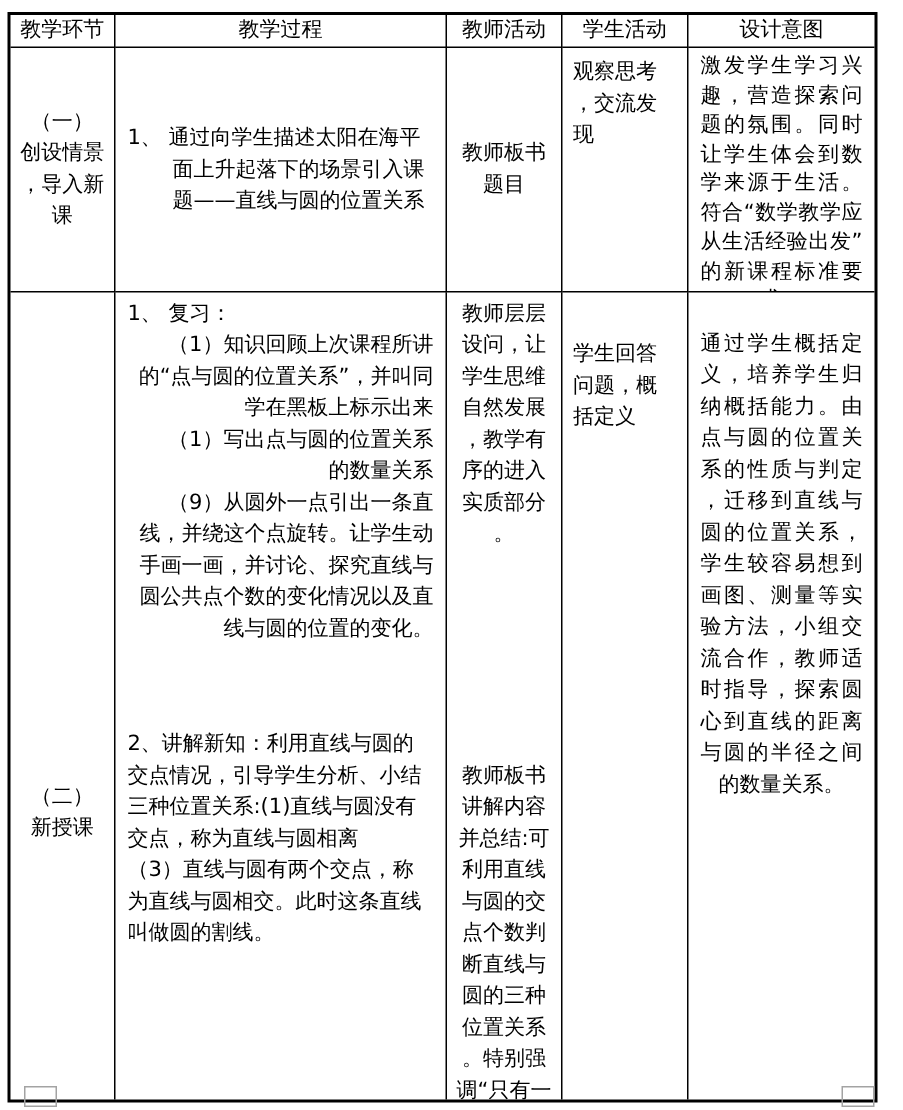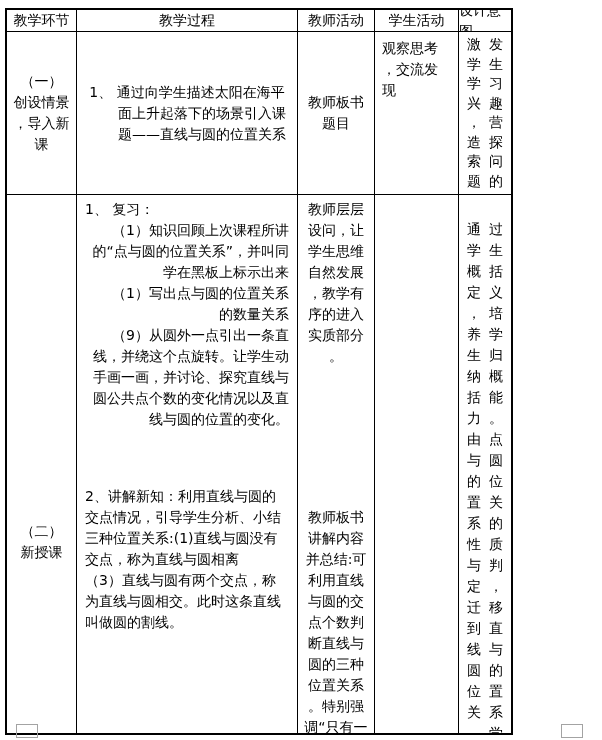--- a/index.html
+++ b/index.html
@@ -1,21 +1,21 @@
 <!DOCTYPE html>
 <html><head>
 <meta charset="utf-8">
 <style>
   html, body { margin:0; padding:0; }
   body {
     width:602px; height:740px; position:relative; background:#ffffff;
     font-family:"DejaVu Sans", sans-serif; color:#000;
   }
   .doc-table {
-    position:absolute; left:5px; top:8px; width:508px; height:727px;
+    position:absolute; left:5px; top:8px; width:580px; height:727px;
     border:2px solid #000; box-sizing:border-box; background:#fff;
     display:grid;
     grid-template-columns:70px 221px 77px 84px 1fr;
     grid-template-rows:22px 163px 1fr;
     z-index:2;
   }
   .cell {
     border-right:1px solid #000; border-bottom:1px solid #000;
     box-sizing:border-box; overflow:hidden;
     font-size:14px; line-height:21px;
@@ -28,21 +28,21 @@
   p { margin:0; }
 
   
   .stage-cell { display:flex; flex-direction:column; align-items:center; text-align:center; padding:0 4px; }
   .stage-r1 { justify-content:center; }
   .stage-r2 { padding-top:326px; }
 
   
   .process-cell { padding:4px 8px; }
   .process-r1 { display:flex; flex-direction:column; justify-content:center; }
-  .hang { padding-left:30px; text-indent:-30px;text-align:center; }
+  .hang { padding-left:30px; text-indent:-30px; }
   .review-item { text-indent:1.1em;text-align:right; }
   .block-new { margin-top:56px; }
 
   
   .teacher-cell { text-align:center; padding:4px 5px; }
   .teacher-r1 { display:flex; align-items:center; justify-content:center; }
   .teacher-bottom { margin-top:140px; }
 
   
   .student-cell { padding:6px 7px 0; }
@@ -102,20 +102,21 @@
       <p>（3）直线与圆有两个交点，称为直线与圆相交。此时这条直线叫做圆的割线。</p>
     </div>
   </div>
 
   <div class="cell teacher-cell last-row">
     <p>教师层层设问，让学生思维自然发展，教学有序的进入实质部分。</p>
     <p class="teacher-bottom">教师板书讲解内容并总结:可利用直线与圆的交点个数判断直线与圆的三种位置关系。特别强调“只有一个交点”的</p>
   </div>
 
   <div class="cell student-cell last-row">
+    <p class="student-bottom">学生回答问题，概括定义</p>
   </div>
 
   <div class="cell intent-cell intent-r2 last-col last-row">
     <p>通过学生概括定义，培养学生归纳概括能力。由点与圆的位置关系的性质与判定，迁移到直线与圆的位置关系，学生较容易想到画图、测量等实验方法，小组交流合作，教师适时指导，探索圆心到直线的距离与圆的半径之间的数量关系。</p>
   </div>
 
 </div>
 
 <div class="crop-mark crop-left"></div>
 <div class="crop-mark crop-right"></div>

